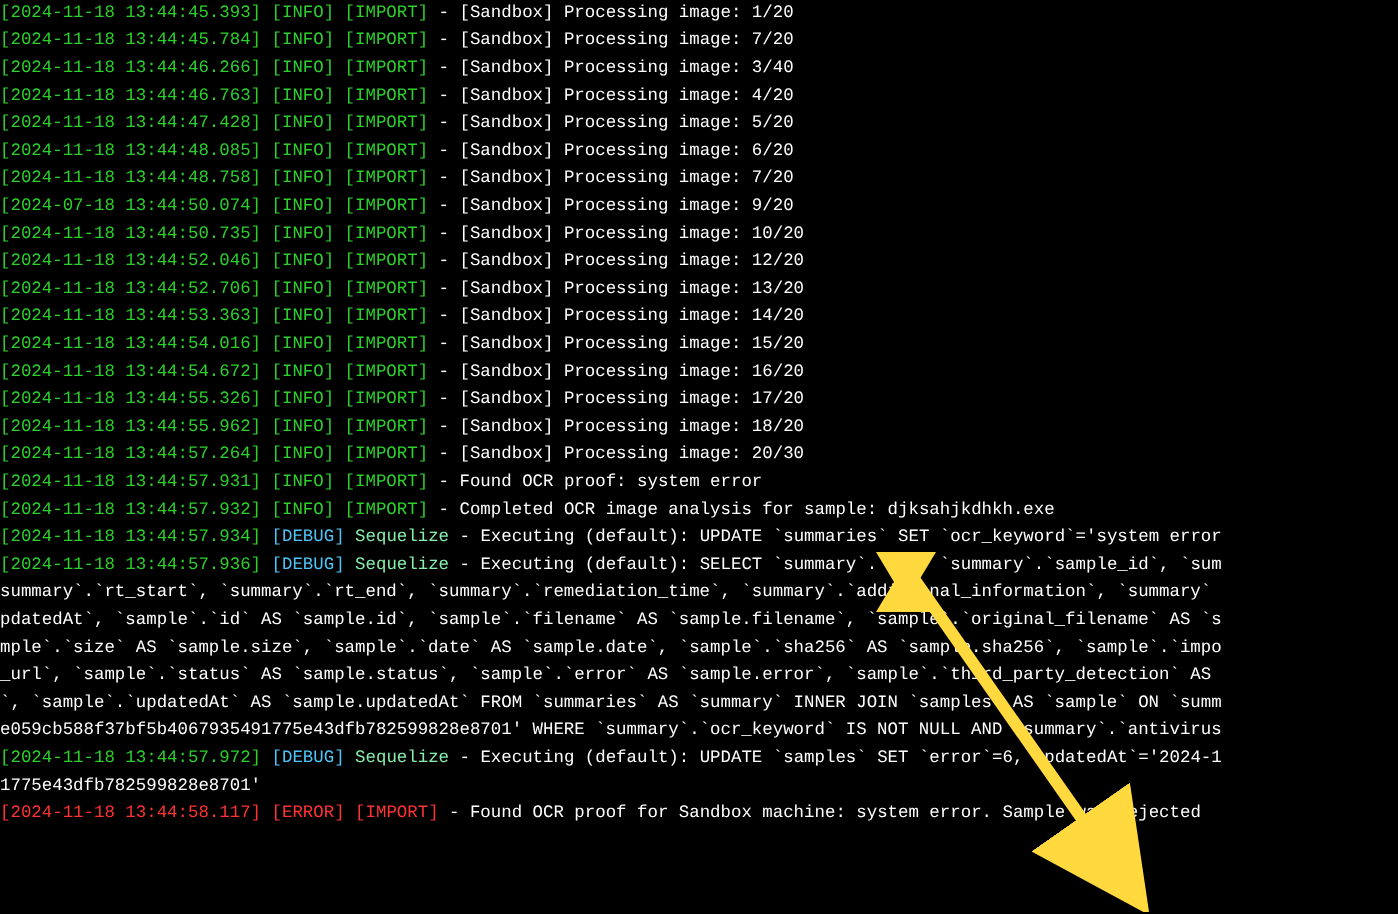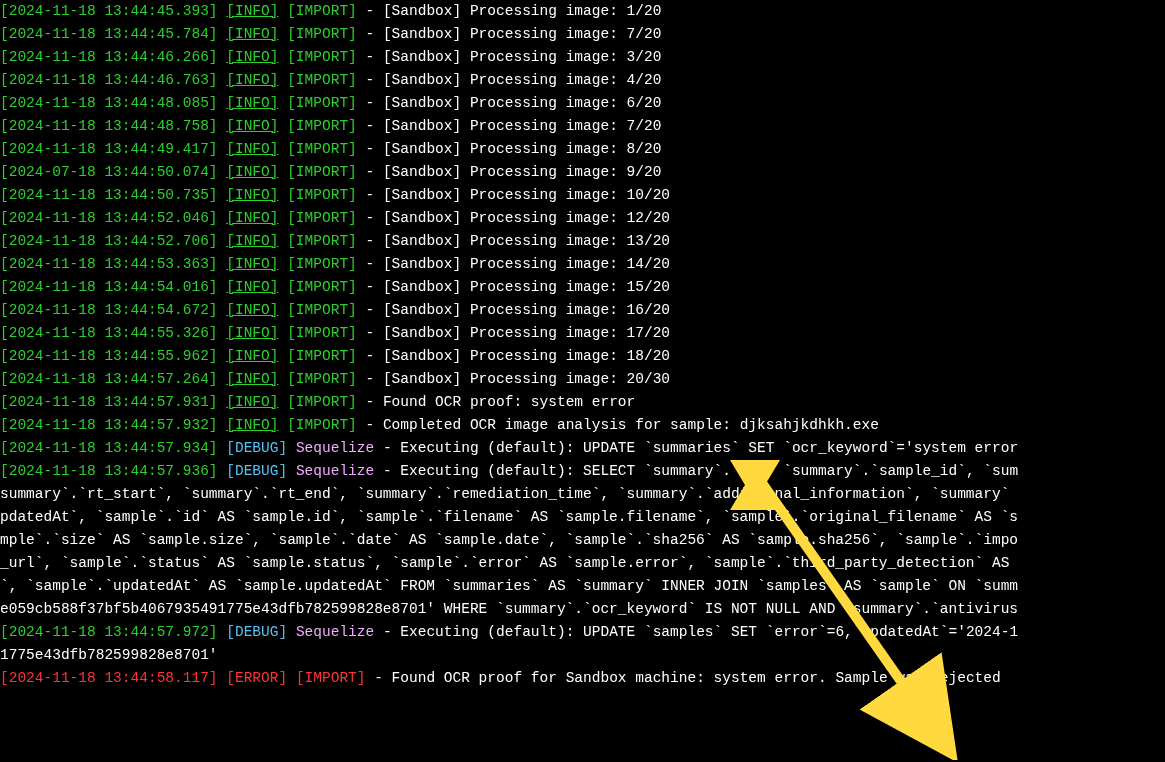--- a/index.html
+++ b/index.html
@@ -11,42 +11,42 @@
     color: #fff;
     width: 1165px;
     height: 762px;
     overflow: hidden;
     white-space: nowrap;
     position: relative;
     padding-top: 0px;
   }
   .log-line { white-space: pre; }
   .ts { color: #2bd02b; }
-  .info { color: #2bd02b; text-decoration: underline; }
+  .info { color: #2bd02b; }
   .import { color: #2bd02b; }
   .debug { color: #4fc3f7; }
-  .sequel { color: #f0abfc; }
+  .sequel { color: #86efac; }
   .error { color: #ff3333; }
   .msg { color: #ffffff; }
   .arrow {
     position: absolute;
     pointer-events: none;
   }
 </style>
 </head>
 <body>
 
 <div id="terminal">
     <div class="log-line"><span class="ts">[2024-11-18 13:44:45.393]</span> <span class="info">[INFO]</span> <span class="import">[IMPORT]</span> <span class="msg">-</span> <span class="msg">[Sandbox] Processing image: 1/20</span></div>
     <div class="log-line"><span class="ts">[2024-11-18 13:44:45.784]</span> <span class="info">[INFO]</span> <span class="import">[IMPORT]</span> <span class="msg">-</span> <span class="msg">[Sandbox] Processing image: 7/20</span></div>
-    <div class="log-line"><span class="ts">[2024-11-18 13:44:46.266]</span> <span class="info">[INFO]</span> <span class="import">[IMPORT]</span> <span class="msg">-</span> <span class="msg">[Sandbox] Processing image: 3/20</span></div>
+    <div class="log-line"><span class="ts">[2024-11-18 13:44:46.266]</span> <span class="info">[INFO]</span> <span class="import">[IMPORT]</span> <span class="msg">-</span> <span class="msg">[Sandbox] Processing image: 3/40</span></div>
     <div class="log-line"><span class="ts">[2024-11-18 13:44:46.763]</span> <span class="info">[INFO]</span> <span class="import">[IMPORT]</span> <span class="msg">-</span> <span class="msg">[Sandbox] Processing image: 4/20</span></div>
+    <div class="log-line"><span class="ts">[2024-11-18 13:44:47.428]</span> <span class="info">[INFO]</span> <span class="import">[IMPORT]</span> <span class="msg">-</span> <span class="msg">[Sandbox] Processing image: 5/20</span></div>
     <div class="log-line"><span class="ts">[2024-11-18 13:44:48.085]</span> <span class="info">[INFO]</span> <span class="import">[IMPORT]</span> <span class="msg">-</span> <span class="msg">[Sandbox] Processing image: 6/20</span></div>
     <div class="log-line"><span class="ts">[2024-11-18 13:44:48.758]</span> <span class="info">[INFO]</span> <span class="import">[IMPORT]</span> <span class="msg">-</span> <span class="msg">[Sandbox] Processing image: 7/20</span></div>
-    <div class="log-line"><span class="ts">[2024-11-18 13:44:49.417]</span> <span class="info">[INFO]</span> <span class="import">[IMPORT]</span> <span class="msg">-</span> <span class="msg">[Sandbox] Processing image: 8/20</span></div>
     <div class="log-line"><span class="ts">[2024-07-18 13:44:50.074]</span> <span class="info">[INFO]</span> <span class="import">[IMPORT]</span> <span class="msg">-</span> <span class="msg">[Sandbox] Processing image: 9/20</span></div>
     <div class="log-line"><span class="ts">[2024-11-18 13:44:50.735]</span> <span class="info">[INFO]</span> <span class="import">[IMPORT]</span> <span class="msg">-</span> <span class="msg">[Sandbox] Processing image: 10/20</span></div>
     <div class="log-line"><span class="ts">[2024-11-18 13:44:52.046]</span> <span class="info">[INFO]</span> <span class="import">[IMPORT]</span> <span class="msg">-</span> <span class="msg">[Sandbox] Processing image: 12/20</span></div>
     <div class="log-line"><span class="ts">[2024-11-18 13:44:52.706]</span> <span class="info">[INFO]</span> <span class="import">[IMPORT]</span> <span class="msg">-</span> <span class="msg">[Sandbox] Processing image: 13/20</span></div>
     <div class="log-line"><span class="ts">[2024-11-18 13:44:53.363]</span> <span class="info">[INFO]</span> <span class="import">[IMPORT]</span> <span class="msg">-</span> <span class="msg">[Sandbox] Processing image: 14/20</span></div>
     <div class="log-line"><span class="ts">[2024-11-18 13:44:54.016]</span> <span class="info">[INFO]</span> <span class="import">[IMPORT]</span> <span class="msg">-</span> <span class="msg">[Sandbox] Processing image: 15/20</span></div>
     <div class="log-line"><span class="ts">[2024-11-18 13:44:54.672]</span> <span class="info">[INFO]</span> <span class="import">[IMPORT]</span> <span class="msg">-</span> <span class="msg">[Sandbox] Processing image: 16/20</span></div>
     <div class="log-line"><span class="ts">[2024-11-18 13:44:55.326]</span> <span class="info">[INFO]</span> <span class="import">[IMPORT]</span> <span class="msg">-</span> <span class="msg">[Sandbox] Processing image: 17/20</span></div>
     <div class="log-line"><span class="ts">[2024-11-18 13:44:55.962]</span> <span class="info">[INFO]</span> <span class="import">[IMPORT]</span> <span class="msg">-</span> <span class="msg">[Sandbox] Processing image: 18/20</span></div>
     <div class="log-line"><span class="ts">[2024-11-18 13:44:57.264]</span> <span class="info">[INFO]</span> <span class="import">[IMPORT]</span> <span class="msg">-</span> <span class="msg">[Sandbox] Processing image: 20/30</span></div>

